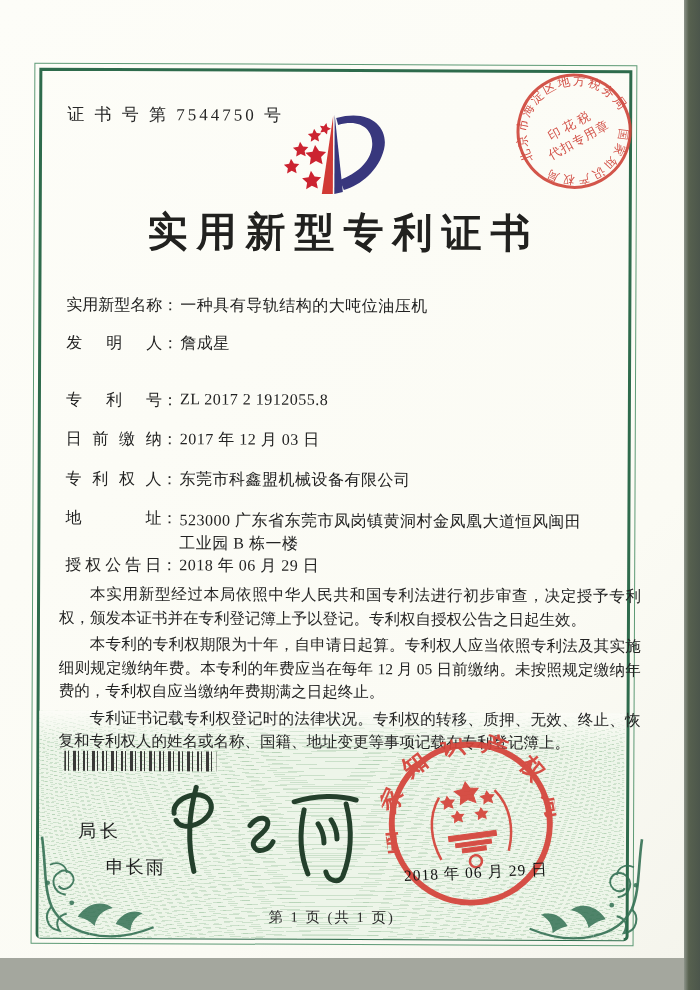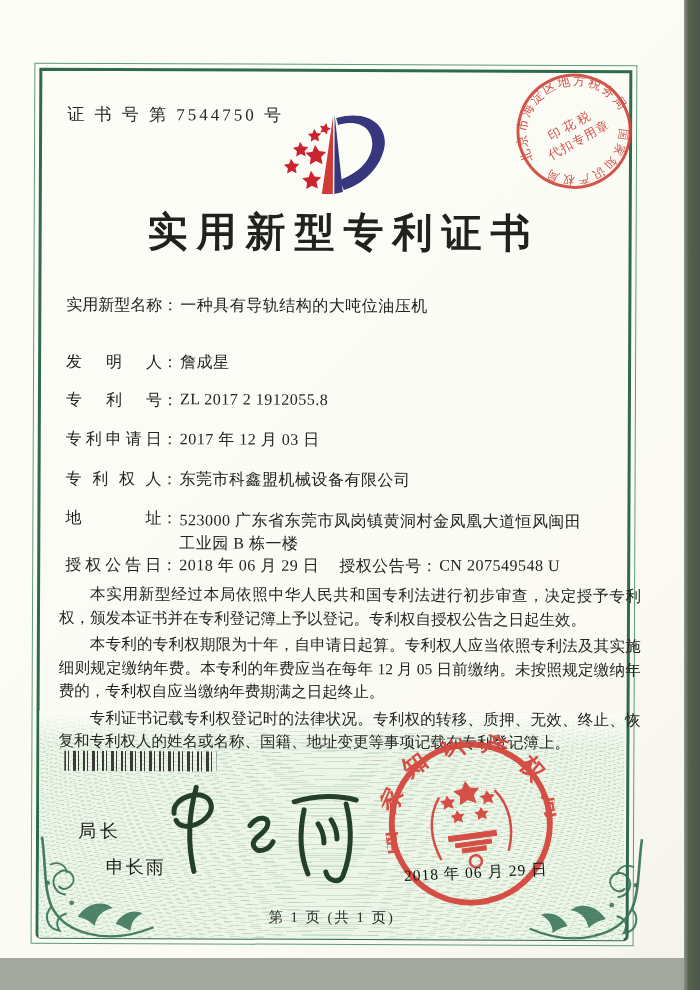--- a/index.html
+++ b/index.html
@@ -125,43 +125,40 @@
         <text x="62" y="76" font-size="12.5" fill="#cf4238" text-anchor="middle" letter-spacing="1">代扣专用章</text>
       </svg>
     </div>
 
     <div class="title">实用新型专利证书</div>
 
     <div class="fields">
       <div class="frow" style="top:296px">
         <span class="flabel">实用新型名称</span><span class="fcolon">：</span><span class="fvalue">一种具有导轨结构的大吨位油压机</span>
       </div>
-      <div class="frow" style="top:353px">
+      <div class="frow" style="top:334px">
         <span class="flabel">发明人</span><span class="fcolon">：</span><span class="fvalue">詹成星</span>
       </div>
       <div class="frow" style="top:391px">
         <span class="flabel">专利号</span><span class="fcolon">：</span><span class="fvalue">ZL 2017 2 1912055.8</span>
       </div>
       <div class="frow" style="top:430px">
-        <span class="flabel">专利申请日</span><span class="fcolon">：</span><span class="fvalue">2017 年 12 月 03 日</span>
+        <span class="flabel">日前缴纳</span><span class="fcolon">：</span><span class="fvalue">2017 年 12 月 03 日</span>
       </div>
       <div class="frow" style="top:470px">
         <span class="flabel">专利权人</span><span class="fcolon">：</span><span class="fvalue">东莞市科鑫盟机械设备有限公司</span>
       </div>
       <div class="frow" style="top:509px">
         <span class="flabel">地址</span><span class="fcolon">：</span><span class="fvalue"><span class="vline">523000 广东省东莞市凤岗镇黄洞村金凤凰大道恒风闽田</span><span class="vline">工业园 B 栋一楼</span></span>
       </div>
       <div class="frow" style="top:556px">
         <span class="flabel">授权公告日</span><span class="fcolon">：</span><span class="fvalue">2018 年 06 月 29 日</span>
       </div>
     </div>
 
-    <div class="grant-no">
-      <span class="flabel">授权公告号</span><span class="fcolon">：</span><span class="fvalue">CN 207549548 U</span>
-    </div>
 
     <div class="paras">
       <p>本实用新型经过本局依照中华人民共和国专利法进行初步审查，决定授予专利权，颁发本证书并在专利登记簿上予以登记。专利权自授权公告之日起生效。</p>
       <p>本专利的专利权期限为十年，自申请日起算。专利权人应当依照专利法及其实施细则规定缴纳年费。本专利的年费应当在每年 12 月 05 日前缴纳。未按照规定缴纳年费的，专利权自应当缴纳年费期满之日起终止。</p>
       <p>专利证书记载专利权登记时的法律状况。专利权的转移、质押、无效、终止、恢复和专利权人的姓名或名称、国籍、地址变更等事项记载在专利登记簿上。</p>
     </div>
 
     <div class="barcode"></div>
 
     <div class="signer-title">局长</div>

